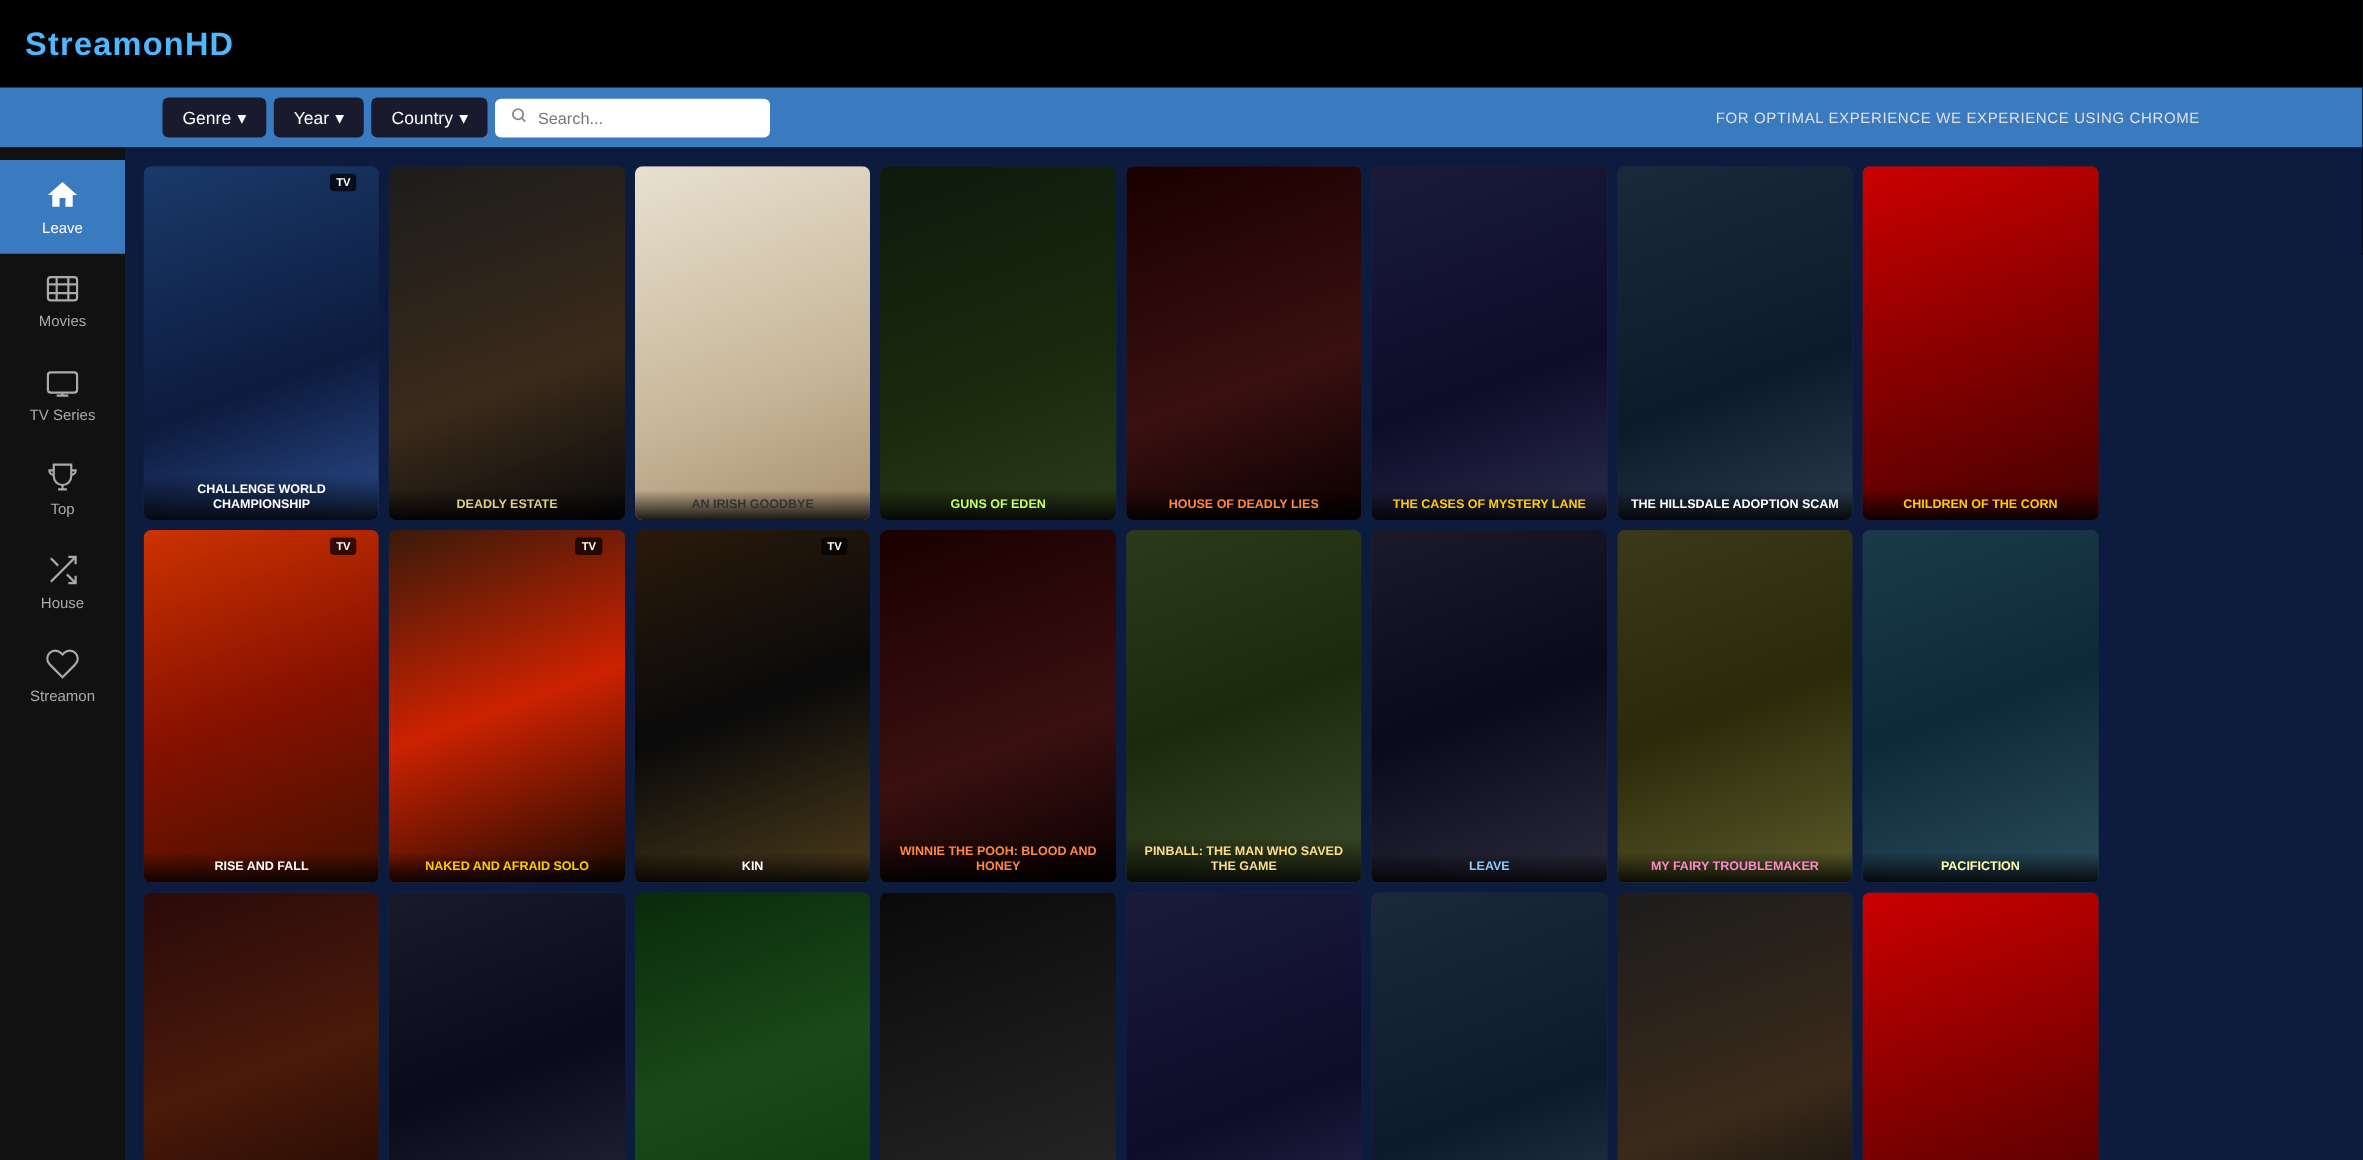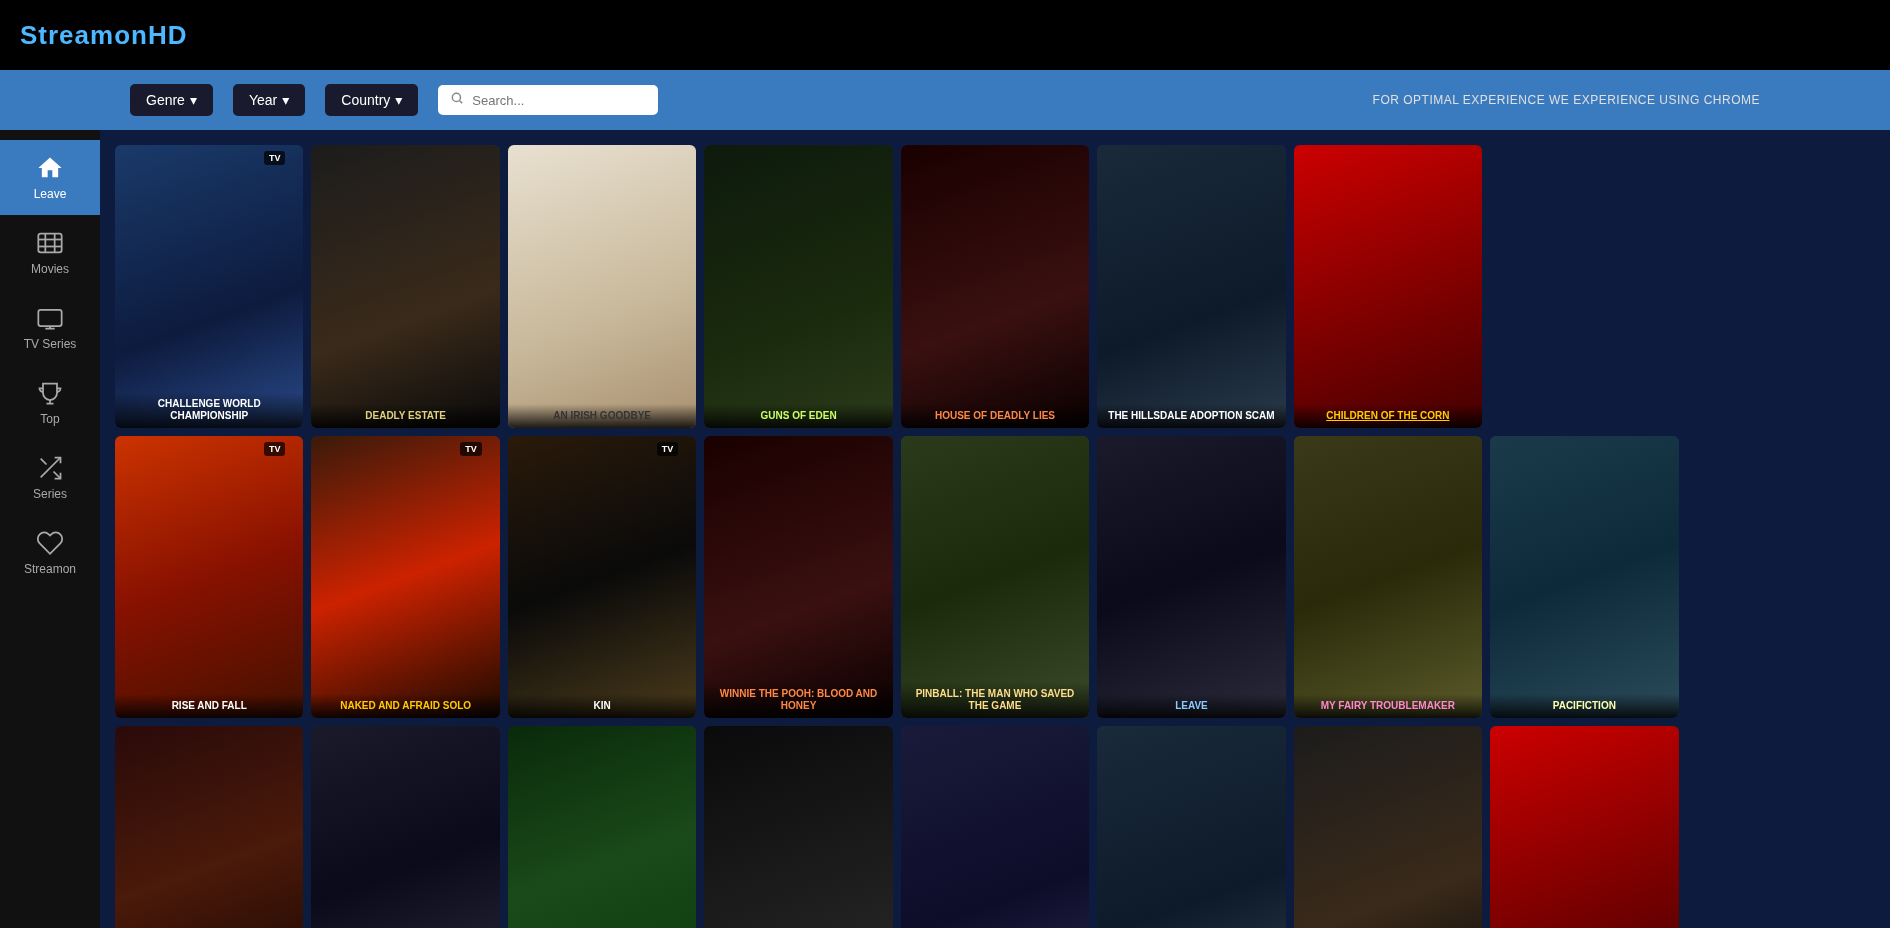--- a/index.html
+++ b/index.html
@@ -19,25 +19,25 @@
       color: #fff;
       letter-spacing: 1px;
     }
     .logo span {
       color: #4db8ff;
     }
 
     
     .navbar {
       background: #3a7abf;
-      height: 60px;
+      height: 48px;
       display: flex;
       align-items: center;
       padding: 0 130px 0 130px;
-      gap: 20px;
+      gap: 6px;
     }
     .nav-btn {
       background: #1a1a2e;
       border: none;
       color: #fff;
       padding: 8px 16px;
       border-radius: 5px;
       cursor: pointer;
       font-size: 14px;
       display: flex;
@@ -235,21 +235,21 @@
     </div>
 
     <div class="sidebar-item">
       <svg viewBox="0 0 24 24" fill="none" stroke="#aaa" stroke-width="1.5">
         <polyline points="16 3 21 3 21 8"></polyline>
         <line x1="4" y1="20" x2="21" y2="3"></line>
         <polyline points="21 16 21 21 16 21"></polyline>
         <line x1="15" y1="15" x2="21" y2="21"></line>
         <line x1="4" y1="4" x2="9" y2="9"></line>
       </svg>
-      <span>Series</span>
+      <span>House</span>
     </div>
 
     <div class="sidebar-item">
       <svg viewBox="0 0 24 24" fill="none" stroke="#aaa" stroke-width="1.5">
         <path d="M20.84 4.61a5.5 5.5 0 00-7.78 0L12 5.67l-1.06-1.06a5.5 5.5 0 00-7.78 7.78l1.06 1.06L12 21.23l7.78-7.78 1.06-1.06a5.5 5.5 0 000-7.78z"></path>
       </svg>
       <span>Streamon</span>
     </div>
   </div>
 
@@ -276,27 +276,32 @@
           <div class="movie-bg" style="background: linear-gradient(160deg, rgb(13, 26, 13) 0%, rgb(26, 42, 13) 60%, rgb(42, 58, 26) 100%);">
             <div class="movie-title-overlay" style="color: rgb(204, 255, 102);">Guns of Eden</div>
           </div>
         </div>
         <div class="movie-card">
           <div class="movie-bg" style="background: linear-gradient(160deg, rgb(26, 0, 0) 0%, rgb(58, 16, 16) 60%, rgb(10, 0, 0) 100%);">
             <div class="movie-title-overlay" style="color: rgb(255, 136, 68);">House of Deadly Lies</div>
           </div>
         </div>
         <div class="movie-card">
+          <div class="movie-bg" style="background: linear-gradient(160deg, rgb(26, 26, 58) 0%, rgb(13, 13, 42) 60%, rgb(42, 42, 74) 100%);">
+            <div class="movie-title-overlay" style="color: rgb(255, 204, 0);">The Cases of Mystery Lane</div>
+          </div>
+        </div>
+        <div class="movie-card">
           <div class="movie-bg" style="background: linear-gradient(160deg, rgb(26, 42, 58) 0%, rgb(13, 26, 42) 60%, rgb(42, 58, 74) 100%);">
             <div class="movie-title-overlay" style="color: rgb(255, 255, 255);">The Hillsdale Adoption Scam</div>
           </div>
         </div>
         <div class="movie-card">
           <div class="movie-bg" style="background: linear-gradient(160deg, rgb(204, 0, 0) 0%, rgb(136, 0, 0) 50%, rgb(68, 0, 0) 100%);">
-            <div class="movie-title-overlay" style="color: rgb(255, 204, 0); text-decoration: underline;">Children of the Corn</div>
+            <div class="movie-title-overlay" style="color: rgb(255, 204, 0);">Children of the Corn</div>
           </div>
         </div>
       </div>
     <div style="height:8px;"></div>
 
     <div class="movie-grid" id="row2">
         <div class="movie-card">
           <div class="movie-bg" style="background: linear-gradient(160deg, rgb(204, 51, 0) 0%, rgb(136, 17, 0) 50%, rgb(68, 17, 0) 100%);">
             <div class="tv-badge">TV</div>
             <div class="movie-title-overlay" style="color: rgb(255, 255, 255);">Rise and Fall</div>

